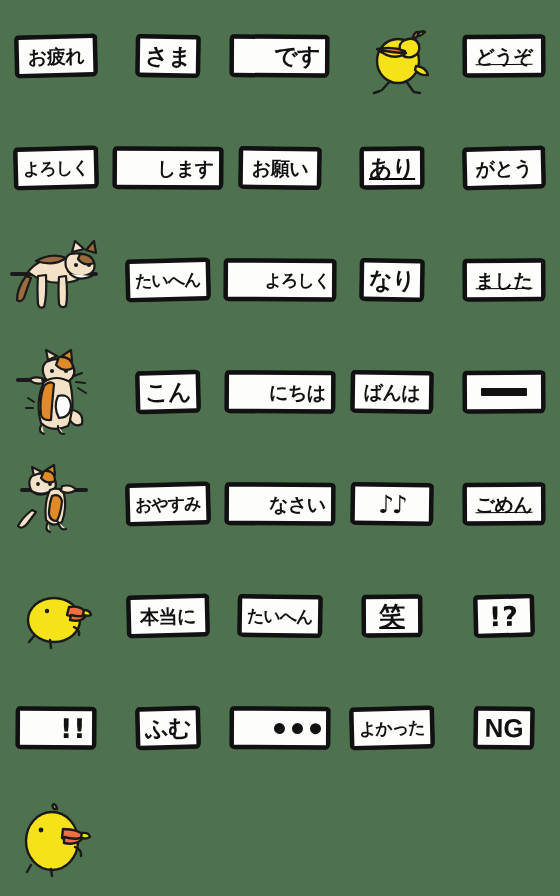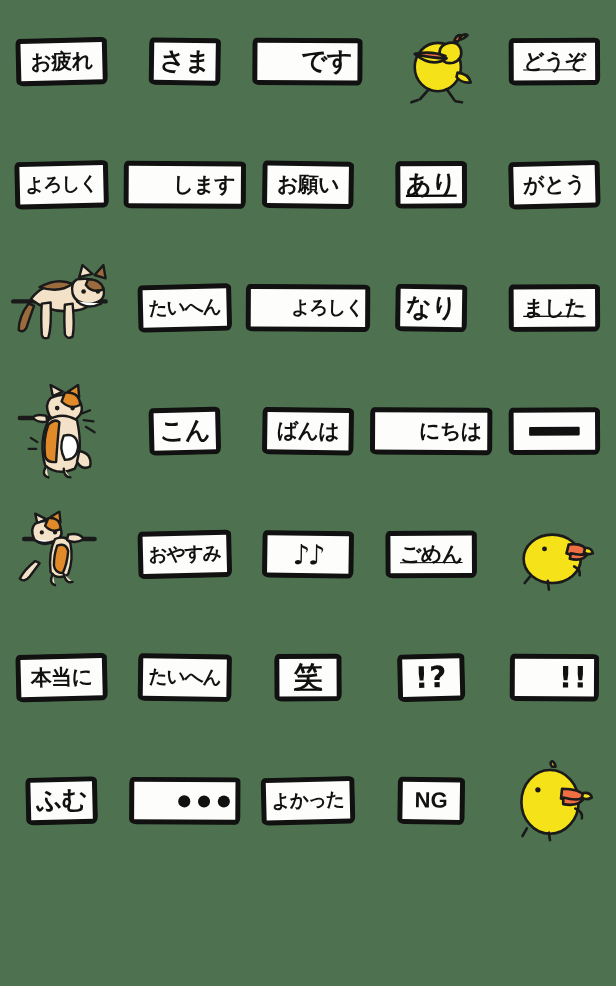--- a/index.html
+++ b/index.html
@@ -64,21 +64,21 @@
     line-height: 1;
     color: #111111;
     white-space: nowrap;
     letter-spacing: -0.5px;
   }
   .plaque-text.sz-4 { font-size: 17px; letter-spacing: -1px; }
   .plaque-text.sz-3 { font-size: 19px; letter-spacing: -0.5px; }
   .plaque-text.sz-2 { font-size: 23px; }
   .plaque-text.sz-1 { font-size: 26px; }
   .plaque-text.sym  { font-size: 27px; font-weight: 900; letter-spacing: 1px; }
-  .plaque-text.latin{ font-size: 20px; font-weight: 900; letter-spacing: 0px;
+  .plaque-text.latin{ font-size: 26px; font-weight: 900; letter-spacing: 0px;
                       font-family: "Liberation Sans", sans-serif; }
 
   
   .dash-mark {
     width: 46px;
     height: 8px;
     background: #111111;
     border-radius: 1px;
   }
 
@@ -228,27 +228,27 @@
       <path d="M28 76 q-5 8 2 10 M44 78 q0 8 6 8" fill="#f3e2c7"></path>
     </g>
   </svg>
     </div>
     <div class="cell">
       <div class="plaque w-narrow tilt-b">
         <span class="plaque-text sz-2">こん</span>
       </div>
     </div>
     <div class="cell">
+      <div class="plaque w-wide tilt-c">
+        <span class="plaque-text sz-3">にちは</span>
+      </div>
+    </div>
+    <div class="cell">
       <div class="plaque w-wide tilt-a">
         <span class="plaque-text sz-3">ばんは</span>
-      </div>
-    </div>
-    <div class="cell">
-      <div class="plaque w-wide tilt-c">
-        <span class="plaque-text sz-3">にちは</span>
       </div>
     </div>
     <div class="cell">
       <div class="plaque w-wide tilt-d">
         <span class="dash-mark"></span>
       </div>
     </div>
     <div class="cell">
       <svg class="char-art" width="88" height="80" viewBox="0 0 88 80">
     <g stroke="#1a1a1a" stroke-width="2.2" stroke-linejoin="round" stroke-linecap="round">
@@ -267,20 +267,25 @@
       <path d="M36 58 q-4 8 2 10 M46 58 q2 9 8 7" fill="#f3e2c7"></path>
     </g>
   </svg>
     </div>
     <div class="cell">
       <div class="plaque w-wide tilt-b">
         <span class="plaque-text sz-4">おやすみ</span>
       </div>
     </div>
     <div class="cell">
+      <div class="plaque w-wide tilt-c">
+        <span class="plaque-text sz-3">なさい</span>
+      </div>
+    </div>
+    <div class="cell">
       <div class="plaque w-wide tilt-a">
         <span class="notes-mark">♪♪</span>
       </div>
     </div>
     <div class="cell">
       <div class="plaque w-wide tilt-d">
         <span class="plaque-text sz-3">ごめん</span>
       </div>
     </div>
     <div class="cell">

